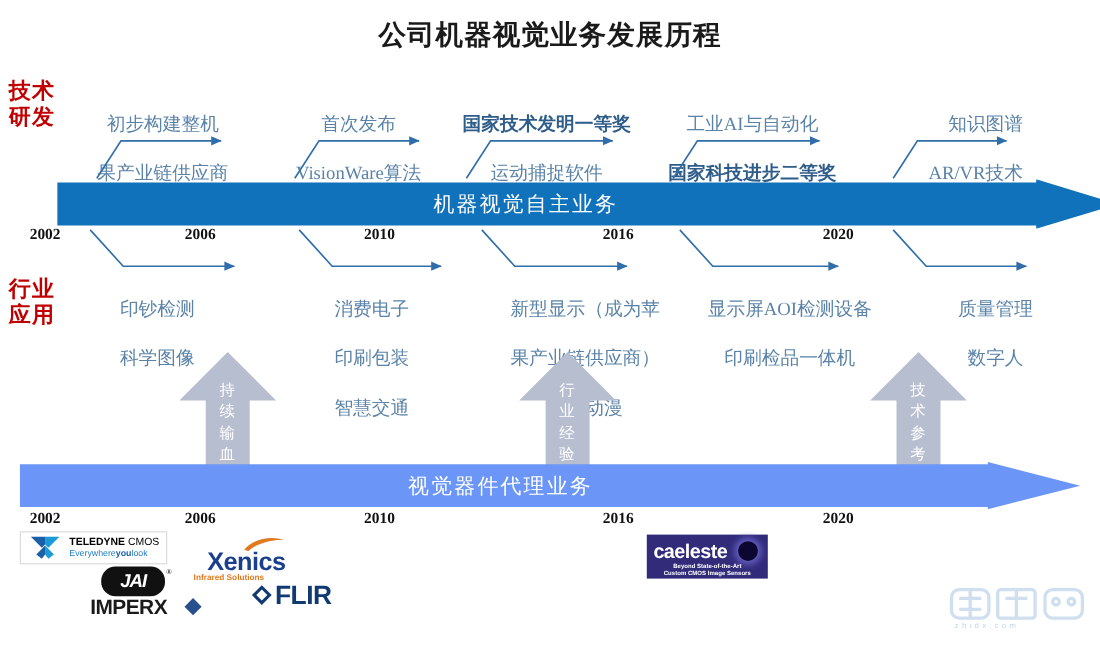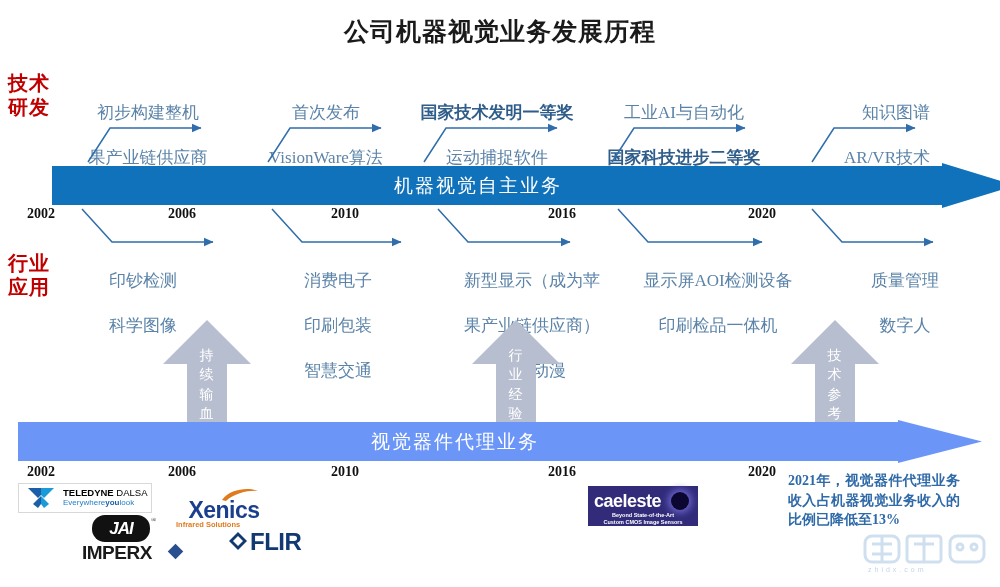--- a/index.html
+++ b/index.html
@@ -287,21 +287,21 @@
   <div class="year" style="left:548px;top:464px;">2016</div>
   <div class="year" style="left:748px;top:464px;">2020</div>
 
   <div class="logo" id="logo-teledyne">
     <svg class="td-mark" viewBox="0 0 36 22">
       <path d="M18,1 L31,1 L21,11 L18,8 Z" fill="#1a9ad7"></path>
       <path d="M18,1 L5,1 L15,11 L18,8 Z" fill="#1a5fa8"></path>
       <path d="M18,9 L26,17 L21,21 L18,17 Z" fill="#1a9ad7"></path>
       <path d="M18,9 L10,17 L15,21 L18,17 Z" fill="#1a5fa8"></path>
     </svg>
-    <div class="td-t1">TELEDYNE <span style="font-weight:400;">DALSA</span></div>
+    <div class="td-t1">TELEDYNE <span style="font-weight:400;">CMOS</span></div>
     <div class="td-t2">Everywhere<b>you</b>look</div>
   </div>
 
   <div class="logo" id="logo-jai">
     <div class="jai-pill"></div>
     <div class="jai-txt">JAI</div>
     <div class="jai-r">®</div>
   </div>
 
   <div class="logo" id="logo-imperx">
@@ -325,21 +325,20 @@
     <div class="fl-txt">FLIR</div>
   </div>
 
 
   <div class="logo" id="logo-caeleste">
     <div class="ca-txt">caeleste</div>
     <div class="ca-dot"></div>
     <div class="ca-sub">Beyond State-of-the-Art<br>Custom CMOS Image Sensors</div>
   </div>
 
-  <div id="bottom-note">2021年，视觉器件代理业务收入占机器视觉业务收入的比例已降低至13%</div>
 
   <div id="watermark">
     <svg width="130" height="40" viewBox="0 0 130 40">
       <g fill="none" stroke="#a8c6e2" stroke-width="3">
         <rect x="3" y="8" width="34" height="26" rx="7"></rect>
         <path d="M10,16 L30,16 M20,8 L20,34 M10,26 L30,26"></path>
         <rect x="45" y="8" width="34" height="26" rx="3"></rect>
         <path d="M52,16 L72,16 M62,8 L62,34"></path>
         <rect x="88" y="8" width="34" height="26" rx="7"></rect>
         <circle cx="98" cy="19" r="3"></circle>

